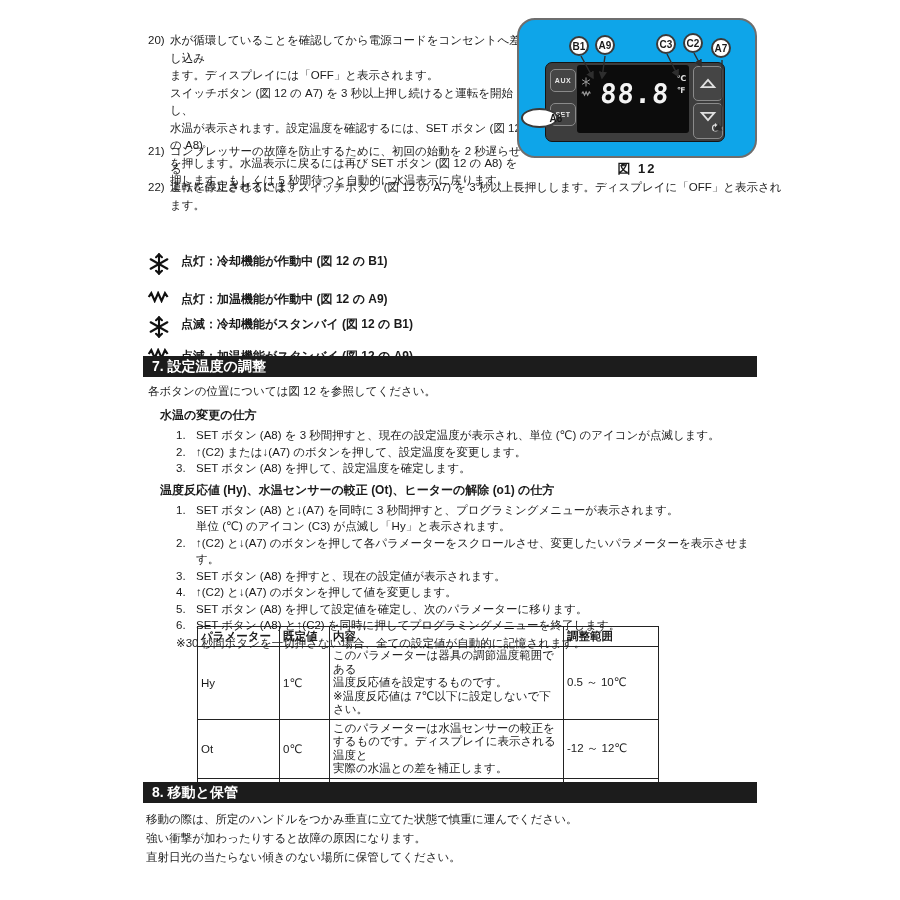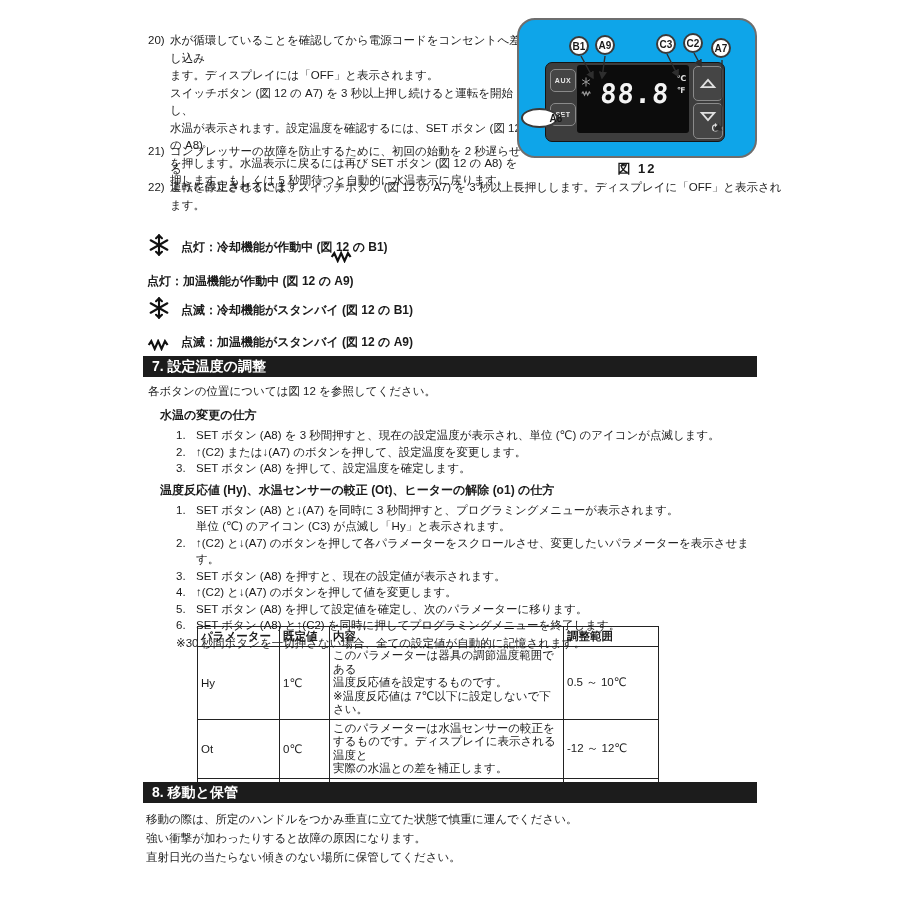--- a/index.html
+++ b/index.html
@@ -43,21 +43,21 @@
                 color:#e0e0e0; font-size:8px; font-weight:bold; line-height:8px; text-align:center; }
 
   
   .section-bar { position:absolute; left:143px; width:614px; height:21px; background:#1c1c1c;
                  color:#ffffff; font-size:14px; font-weight:bold; line-height:21px; padding-left:9px; }
   #bar6 { top:204px; height:19px; line-height:19px; }
   #bar7 { top:356px; }
   #bar8 { top:782px; }
 
   
-  .icon-row { position:absolute; left:147px; display:flex; align-items:flex-end; gap:10px; height:24px; }
+  .icon-row { position:absolute; left:147px; display:flex; align-items:flex-start; gap:10px; height:24px;margin-top:21px; }
   .icon-row .lbl { font-size:12px; font-weight:bold; }
   .ic { width:24px; display:flex; justify-content:center; }
 
   
   .s7-intro { position:absolute; left:148px; top:384px; font-size:11.5px; }
   .subhead { font-size:12px; font-weight:bold; margin:5px 0 3px 12px; }
   .s7-block { position:absolute; left:148px; top:402px; width:620px; }
   .steps { list-style:none; }
   .steps li { display:flex; font-size:11.5px; line-height:16.5px; margin-left:28px; }
   .steps .sn { flex:0 0 20px; }
@@ -172,21 +172,21 @@
           <g stroke="#111" stroke-width="2.3" stroke-linecap="round" fill="none">
             <line x1="12" y1="1.5" x2="12" y2="22.5"></line>
             <line x1="2.9" y1="6.8" x2="21.1" y2="17.2"></line>
             <line x1="2.9" y1="17.2" x2="21.1" y2="6.8"></line>
             <path d="M8.8 4.6 L12 1.5 L15.2 4.6 M8.8 19.4 L12 22.5 L15.2 19.4"></path>
           </g>
         </svg>
       </span>
     <span class="lbl">点灯：冷却機能が作動中 (図 12 の B1)</span>
   </div>
-  <div class="icon-row" style="top:251px;flex-direction:column;">
+  <div class="icon-row" style="top:270px;">
     <span class="ic">
         <svg width="24" height="12" viewBox="0 0 28 14">
           <path d="M2 7 l3 -4.5 4 9 4 -9 4 9 4 -9 3 4.5" fill="none" stroke="#111" stroke-width="2.6"></path>
         </svg>
       </span>
     <span class="lbl">点灯：加温機能が作動中 (図 12 の A9)</span>
   </div>
   <div class="icon-row" style="top:295px;">
     <span class="ic">
         <svg width="22" height="22" viewBox="0 0 24 24">

